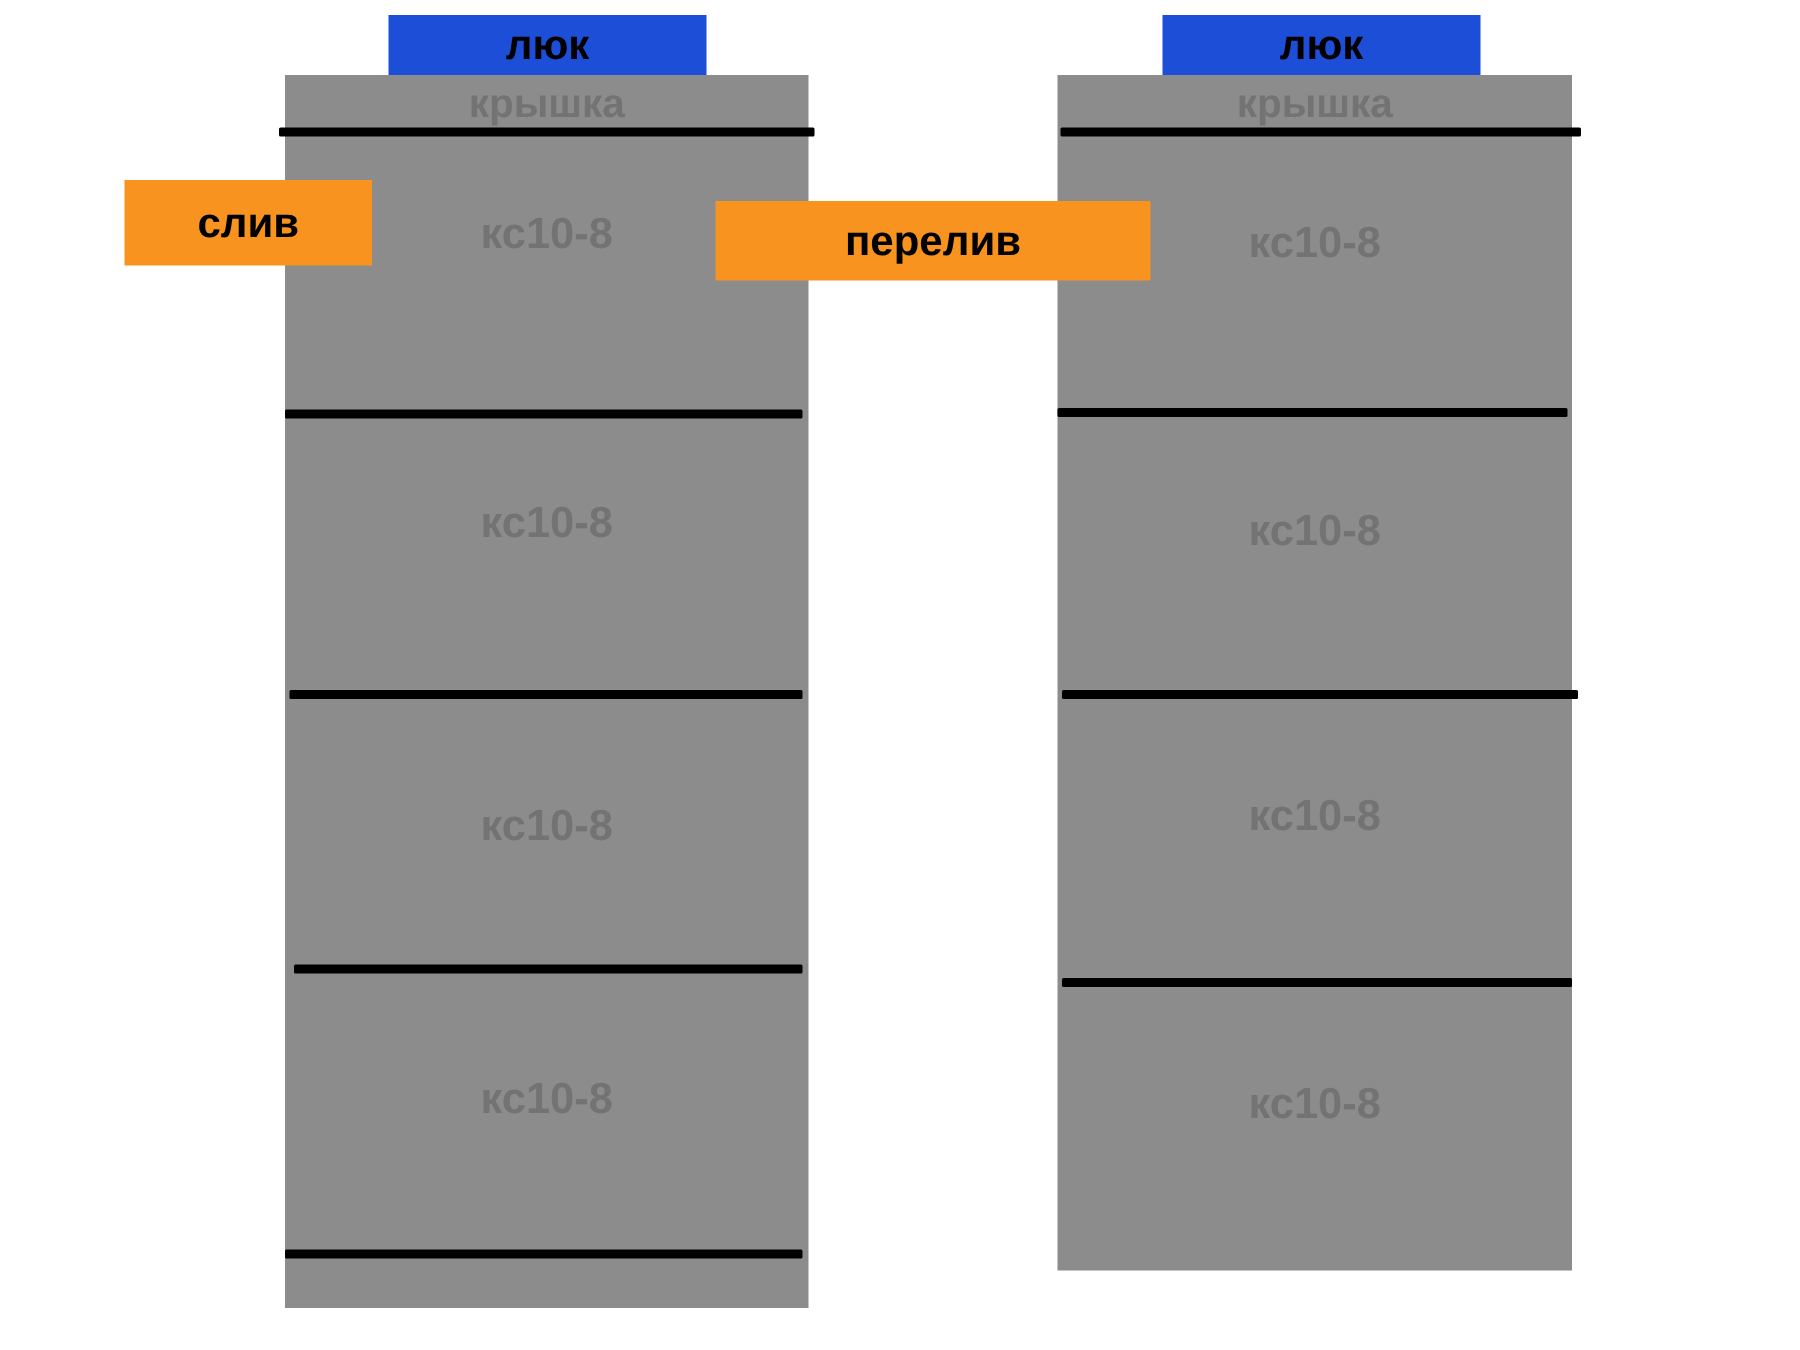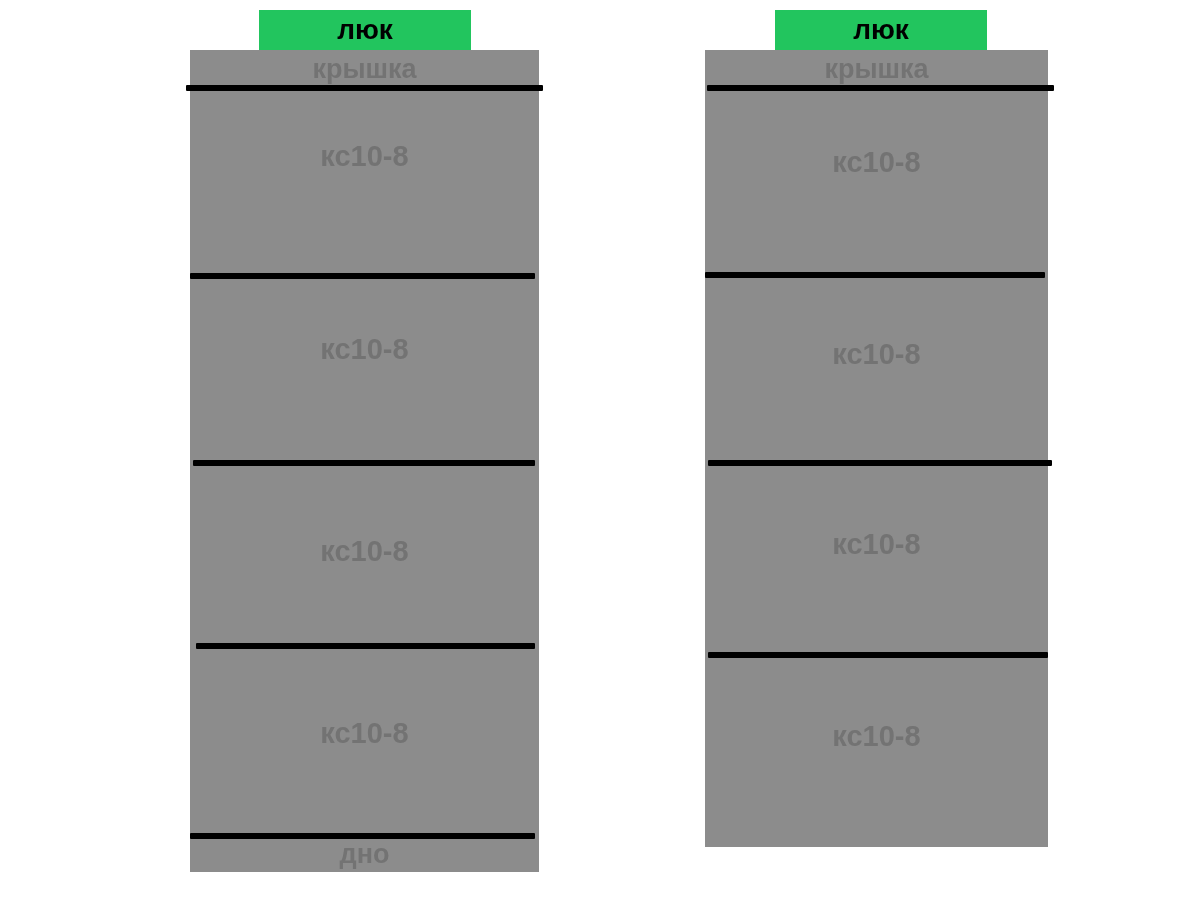--- a/index.html
+++ b/index.html
@@ -48,21 +48,21 @@
     position: absolute;
     display: flex;
     align-items: center;
     justify-content: center;
     color: #000000;
     font-weight: bold;
     white-space: nowrap;
     line-height: 1;
   }
   .chip.hatch {
-    background: #22c55e;
+    background: #1d4ed8;
     font-size: 28px;
   }
   .chip.pipe {
     background: #f7931e;
     font-size: 28px;
   }
 </style>
 </head>
 <body>
 
@@ -87,21 +87,20 @@
   <div class="seam" style="left:193px; top:460px; width:342px;"></div>
 
   <div class="ring-label big" style="left:190px; top:537px; width:349px;">кс10-8</div>
 
   <div class="seam" style="left:196px; top:643px; width:339px;"></div>
 
   <div class="ring-label big" style="left:190px; top:719px; width:349px;">кс10-8</div>
 
   <div class="seam" style="left:190px; top:833px; width:345px;"></div>
 
-  <div class="ring-label floor" style="left:190px; top:841px; width:349px;">дно</div>
 
   <div class="tank" style="left:705px; top:50px; width:343px; height:797px;"></div>
 
   <div class="chip hatch" style="left:775px; top:10px; width:212px; height:40px;">
     <span>люк</span>
   </div>
 
   <div class="ring-label cap" style="left:705px; top:56px; width:343px;">крышка</div>
 
   <div class="seam" style="left:707px; top:85px; width:347px;"></div>
@@ -113,15 +112,21 @@
   <div class="ring-label big" style="left:705px; top:340px; width:343px;">кс10-8</div>
 
   <div class="seam" style="left:708px; top:460px; width:344px;"></div>
 
   <div class="ring-label big" style="left:705px; top:530px; width:343px;">кс10-8</div>
 
   <div class="seam" style="left:708px; top:652px; width:340px;"></div>
 
   <div class="ring-label big" style="left:705px; top:722px; width:343px;">кс10-8</div>
 
+  <div class="chip pipe" style="left:83px; top:120px; width:165px; height:57px;">
+    <span>слив</span>
+  </div>
 
+  <div class="chip pipe" style="left:477px; top:134px; width:290px; height:53px;">
+    <span>перелив</span>
+  </div>
 
 </div>
 
 </body></html>

